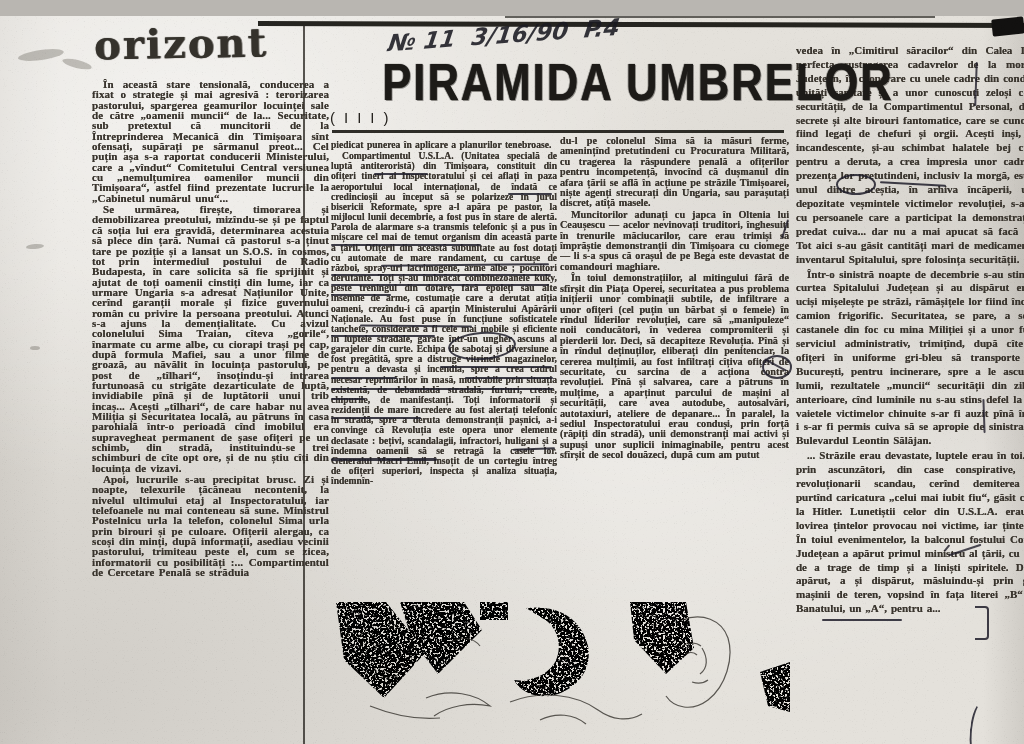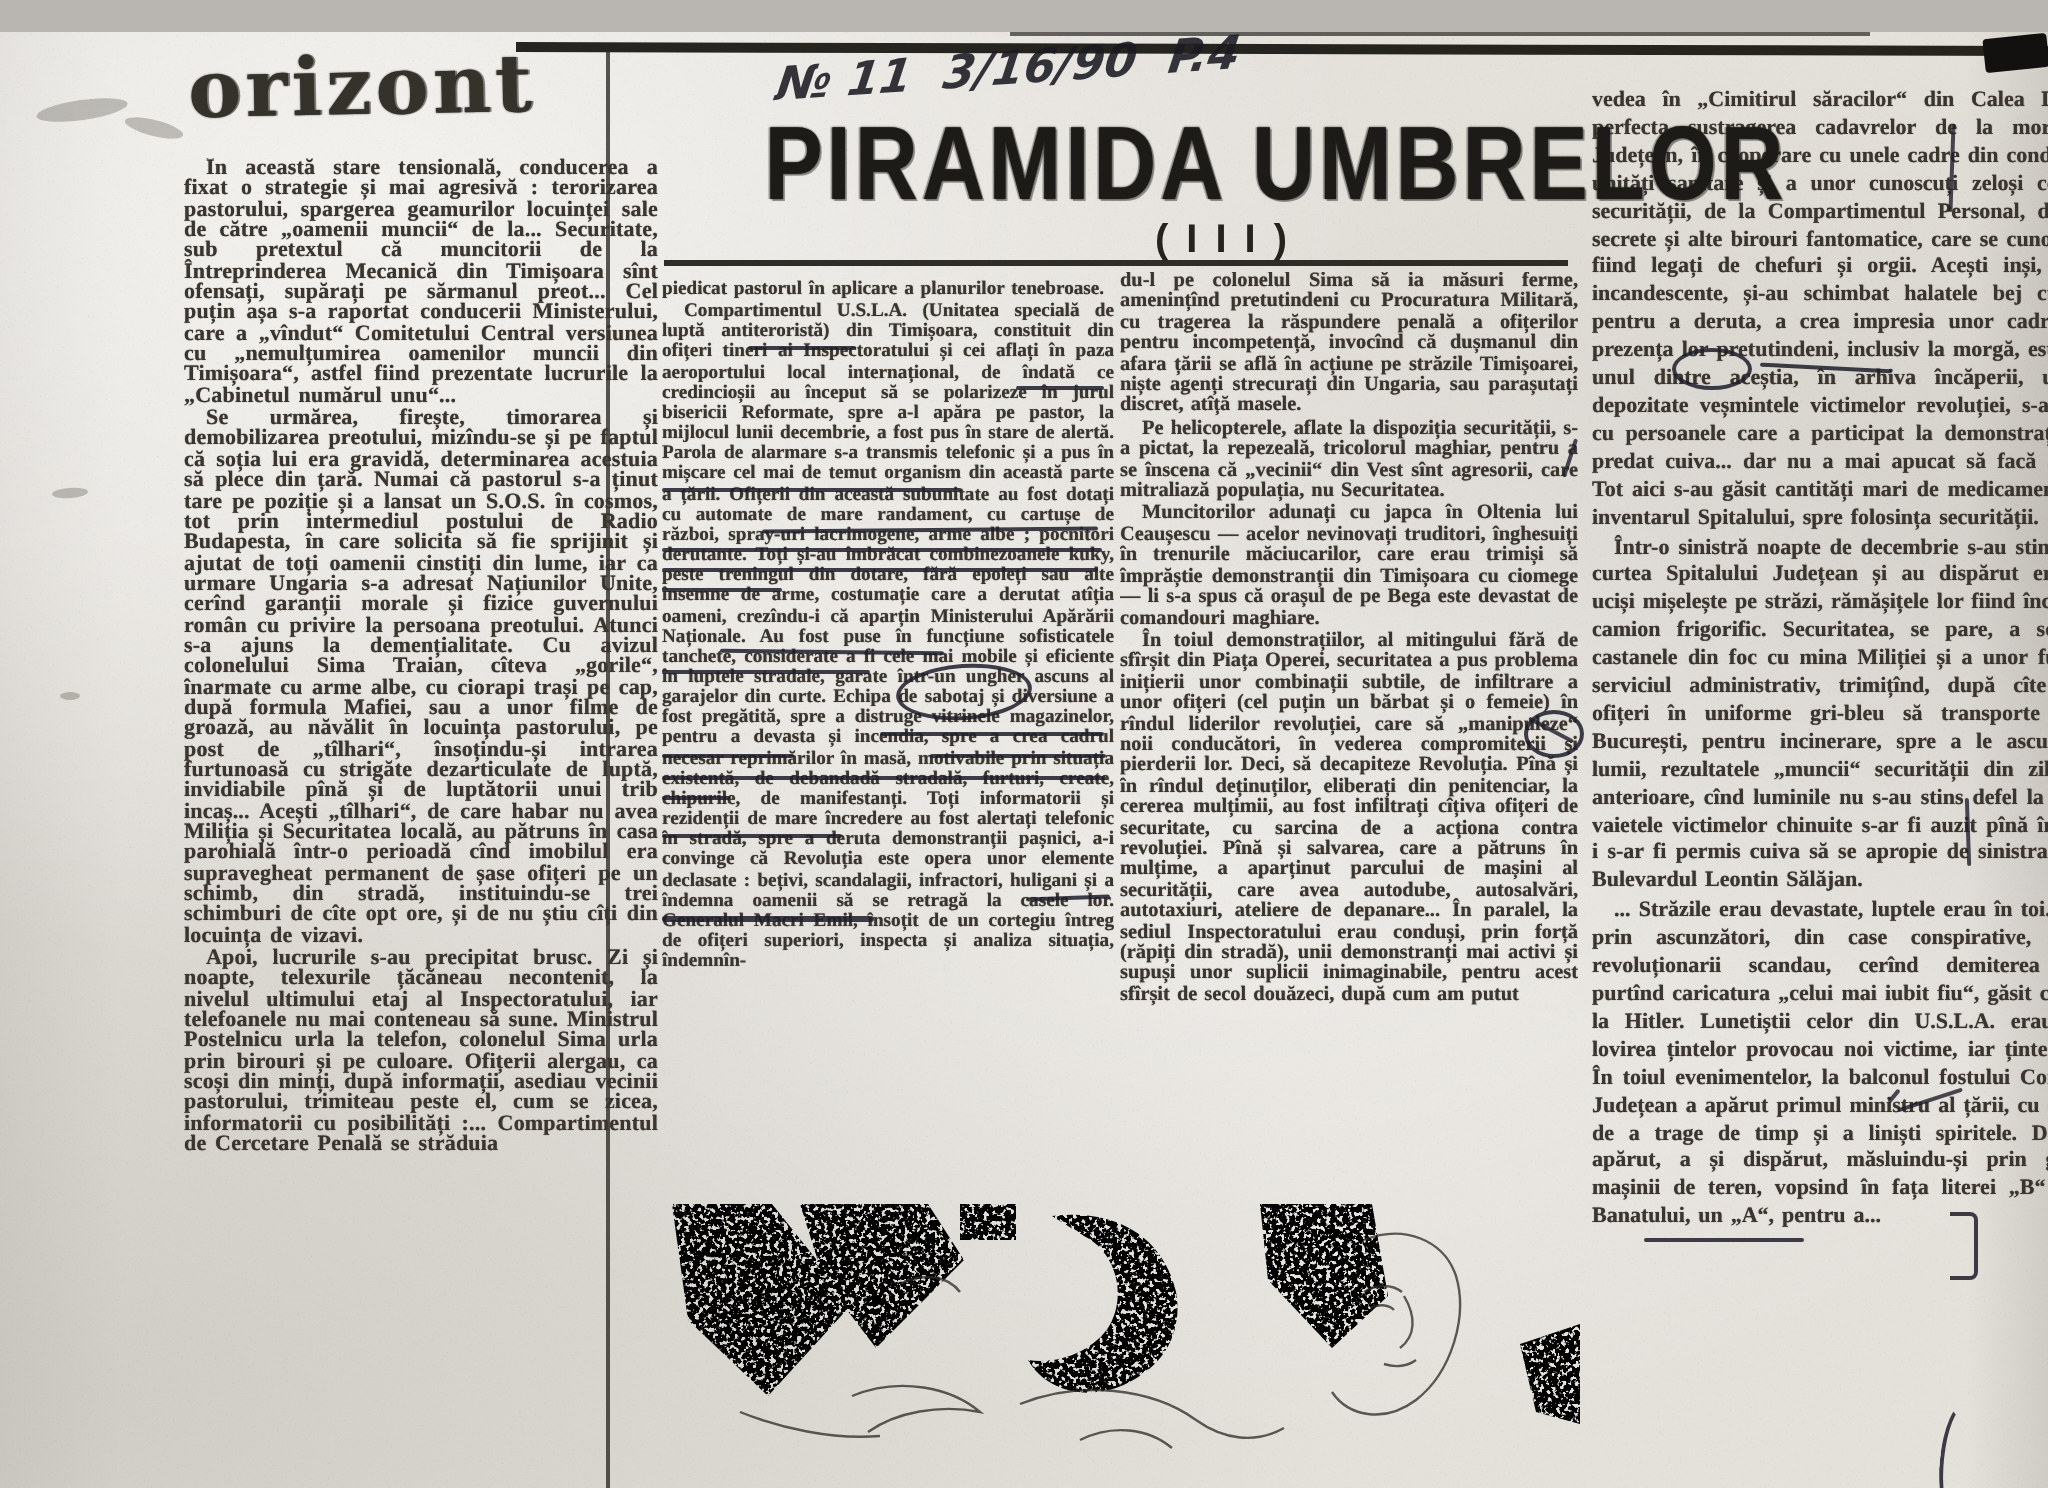--- a/index.html
+++ b/index.html
@@ -18,22 +18,22 @@
   .masthead{position:absolute;left:94px;top:4px;font-family:"DejaVu Serif",serif;font-weight:bold;
     font-size:40px;letter-spacing:2px;color:#35322c;transform:rotate(-1deg);
     text-shadow:1px 0 0 rgba(53,50,44,.55),0 0 1px rgba(53,50,44,.8);}
   .handwritten{position:absolute;left:388px;top:6px;z-index:30;font-family:"DejaVu Sans",sans-serif;
     font-style:italic;font-size:23px;font-weight:bold;color:#1a1a22;white-space:pre;
     transform:rotate(-4deg) skewX(-12deg);opacity:.88;}
   .title{position:absolute;left:330px;top:36px;width:616px;text-align:center;z-index:20;
     font-family:"Liberation Sans",sans-serif;font-weight:bold;font-size:45px;letter-spacing:2px;
     color:#1d1b18;transform:scale(.97,1.16);transform-origin:top center;
     text-shadow:0 0 1px #1d1b18,1px 1px 0 rgba(29,27,24,.4),-1px 0 0 rgba(29,27,24,.25);}
-  .part{position:absolute;left:330px;top:93px;width:570px;text-align:center;z-index:20;
-    font-family:"Liberation Sans",sans-serif;font-weight:bold;font-size:20px;letter-spacing:9px;color:#26231f;}
+  .part{position:absolute;left:330px;top:93px;width:570px;z-index:20;
+    font-family:"Liberation Sans",sans-serif;font-weight:normal;font-size:15px;letter-spacing:9px;color:#26231f;}
 
   
   .rule-top-thin{position:absolute;left:505px;top:0;width:430px;height:2px;background:#2a2824;opacity:.7;}
   .rule-top-thick{position:absolute;left:258px;top:6px;width:766px;height:5px;background:#15130f;transform:rotate(.15deg);opacity:.92;}
   .rule-title{position:absolute;left:332px;top:114px;width:452px;height:3px;background:#1a1813;opacity:.9;}
   .rule-col1{position:absolute;left:303px;top:10px;width:2px;height:723px;background:#2f2c27;opacity:.8;}
   .rule-bottom{position:absolute;left:278px;top:733px;width:746px;height:11px;background:#0b0a09;}
   .corner-blob{position:absolute;left:992px;top:2px;width:32px;height:17px;background:#121110;border-radius:2px;transform:rotate(-6deg);}
 
   
@@ -79,27 +79,26 @@
   <div class="smudge" style="left:26px;top:228px;width:18px;height:5px;transform:rotate(-4deg)"></div>
   <div class="smudge" style="left:30px;top:330px;width:10px;height:4px"></div>
 
   <div class="col col1">
     <p>În această stare tensională, conducerea a fixat o strategie și mai agresivă : terorizarea pastorului, spargerea geamurilor locuinței sale de către „oamenii muncii“ de la... Securitate, sub pretextul că muncitorii de la Întreprinderea Mecanică din Timișoara sînt ofensați, supărați pe sărmanul preot... Cel puțin așa s-a raportat conducerii Ministerului, care a „vîndut“ Comitetului Central versiunea cu „nemulțumirea oamenilor muncii din Timișoara“, astfel fiind prezentate lucrurile la „Cabinetul numărul unu“...</p>
     <p>Se urmărea, firește, timorarea și demobilizarea preotului, mizîndu-se și pe faptul că soția lui era gravidă, determinarea acestuia să plece din țară. Numai că pastorul s-a ținut tare pe poziție și a lansat un S.O.S. în cosmos, tot prin intermediul postului de Radio Budapesta, în care solicita să fie sprijinit și ajutat de toți oamenii cinstiți din lume, iar ca urmare Ungaria s-a adresat Națiunilor Unite, cerînd garanții morale și fizice guvernului român cu privire la persoana preotului. Atunci s-a ajuns la demențialitate. Cu avizul colonelului Sima Traian, cîteva „gorile“, înarmate cu arme albe, cu ciorapi trași pe cap, după formula Mafiei, sau a unor filme de groază, au năvălit în locuința pastorului, pe post de „tîlhari“, însoțindu-și intrarea furtunoasă cu strigăte dezarticulate de luptă, invidiabile pînă și de luptătorii unui trib incaș... Acești „tîlhari“, de care habar nu avea Miliția și Securitatea locală, au pătruns în casa parohială într-o perioadă cînd imobilul era supravegheat permanent de șase ofițeri pe un schimb, din stradă, instituindu-se trei schimburi de cîte opt ore, și de nu știu cîți din locuința de vizavi.</p>
     <p>Apoi, lucrurile s-au precipitat brusc. Zi și noapte, telexurile țăcăneau necontenit, la nivelul ultimului etaj al Inspectoratului, iar telefoanele nu mai conteneau să sune. Ministrul Postelnicu urla la telefon, colonelul Sima urla prin birouri și pe culoare. Ofițerii alergau, ca scoși din minți, după informații, asediau vecinii pastorului, trimiteau peste el, cum se zicea, informatorii cu posibilități :... Compartimentul de Cercetare Penală se străduia</p>
   </div>
 
   <div class="col col2">
-    <p class="noindent">piedicat pastorul în aplicare a planurilor tenebroase.</p>
+    <p class="noindent">piedicat punerea în aplicare a planurilor tenebroase.</p>
     <p>Compartimentul U.S.L.A. (Unitatea specială de luptă antiteroristă) din Timișoara, constituit din ofițeri tineri ai Inspectoratului și cei aflați în paza aeroportului local internațional, de îndată ce credincioșii au început să se polarizeze în jurul bisericii Reformate, spre a-l apăra pe pastor, la mijlocul lunii decembrie, a fost pus în stare de alertă. Parola de alarmare s-a transmis telefonic și a pus în mișcare cel mai de temut organism din această parte a țării. Ofițerii din această subunitate au fost dotați cu automate de mare randament, cu cartușe de război, spray-uri lacrimogene, arme albe ; pocnitori derutante. Toți și-au îmbrăcat combinezoanele kuky, peste treningul din dotare, fără epoleți sau alte însemne de arme, costumație care a derutat atîția oameni, crezîndu-i că aparțin Ministerului Apărării Naționale. Au fost puse în funcțiune sofisticatele tanchete, considerate a fi cele mai mobile și eficiente în luptele stradale, garate într-un ungher ascuns al garajelor din curte. Echipa de sabotaj și diversiune a fost pregătită, spre a distruge vitrinele magazinelor, pentru a devasta și incendia, spre a crea cadrul necesar reprimărilor în masă, motivabile prin situația existentă, de debandadă stradală, furturi, create, chipurile, de manifestanți. Toți informatorii și rezidenții de mare încredere au fost alertați telefonic în stradă, spre a deruta demonstranții pașnici, a-i convinge că Revoluția este opera unor elemente declasate : bețivi, scandalagii, infractori, huligani și a îndemna oamenii să se retragă la casele lor. Generalul Macri Emil, însoțit de un cortegiu întreg de ofițeri superiori, inspecta și analiza situația, îndemnîn-</p>
   </div>
 
   <div class="col col3">
     <p class="noindent">du-l pe colonelul Sima să ia măsuri ferme, amenințînd pretutindeni cu Procuratura Militară, cu tragerea la răspundere penală a ofițerilor pentru incompetență, invocînd că dușmanul din afara țării se află în acțiune pe străzile Timișoarei, niște agenți strecurați din Ungaria, sau parașutați discret, atîță masele.</p>
-    <p>Pe helicopterele, aflate la dispoziția securității, s-a pictat, la repezeală, tricolorul maghiar, pentru a se înscena că „vecinii“ din Vest sînt agresorii, care mitraliază populația, nu Securitatea.</p>
     <p>Muncitorilor adunați cu japca în Oltenia lui Ceaușescu — acelor nevinovați truditori, înghesuiți în trenurile măciucarilor, care erau trimiși să împrăștie demonstranții din Timișoara cu ciomege — li s-a spus că orașul de pe Bega este devastat de comandouri maghiare.</p>
     <p>În toiul demonstrațiilor, al mitingului fără de sfîrșit din Piața Operei, securitatea a pus problema inițierii unor combinații subtile, de infiltrare a unor ofițeri (cel puțin un bărbat și o femeie) în rîndul liderilor revoluției, care să „manipuleze“ noii conducători, în vederea compromiterii și pierderii lor. Deci, să decapiteze Revoluția. Pînă și în rîndul deținuților, eliberați din penitenciar, la cererea mulțimii, au fost infiltrați cîțiva ofițeri de securitate, cu sarcina de a acționa contra revoluției. Pînă și salvarea, care a pătruns în mulțime, a aparținut parcului de mașini al securității, care avea autodube, autosalvări, autotaxiuri, ateliere de depanare... În paralel, la sediul Inspectoratului erau conduși, prin forță (răpiți din stradă), unii demonstranți mai activi și supuși unor suplicii inimaginabile, pentru acest sfîrșit de secol douăzeci, după cum am putut</p>
   </div>
 
   <div class="col col4">
     <p class="noindent">vedea în „Cimitirul săracilor“ din Calea Lipovei, și se perfecta sustragerea cadavrelor de la morga Spitalului Județean, în cooperare cu unele cadre din conducerea acestei unități sanitare și a unor cunoscuți zeloși colaboratori ai securității, de la Compartimentul Personal, de la birourile secrete și alte birouri fantomatice, care se cunoșteau între ei, fiind legați de chefuri și orgii. Acești inși, în acele zile incandescente, și-au schimbat halatele bej cu unele albe, pentru a deruta, a crea impresia unor cadre medicale și prezența lor pretutindeni, inclusiv la morgă, este firească. La unul dintre aceștia, în arhiva încăperii, unde au fost depozitate veșmintele victimelor revoluției, s-au găsit tabele cu persoanele care a participat la demonstrație, ce trebuia predat cuiva... dar nu a mai apucat să facă acest serviciu. Tot aici s-au găsit cantități mari de medicamente, furate din inventarul Spitalului, spre folosința securității.</p>
     <p>Într-o sinistră noapte de decembrie s-au stins luminile din curtea Spitalului Județean și au dispărut eroii revoluției, uciși mișelește pe străzi, rămășițele lor fiind încărcate într-un camion frigorific. Securitatea, se pare, a scos, din nou, castanele din foc cu mina Miliției și a unor funcționari din serviciul administrativ, trimițînd, după cîte se constată, ofițeri în uniforme gri-bleu să transporte cadavrele la București, pentru incinerare, spre a le ascunde, de ochii lumii, rezultatele „muncii“ securității din zilele și nopțile anterioare, cînd luminile nu s-au stins defel la Inspectorat și vaietele victimelor chinuite s-ar fi auzit pînă în stradă, dacă i s-ar fi permis cuiva să se apropie de sinistra clădire de pe Bulevardul Leontin Sălăjan.</p>
     <p>... Străzile erau devastate, luptele erau în toi. Se trăsese de prin ascunzători, din case conspirative, în timp ce revoluționarii scandau, cerînd demiterea dictatorului, purtînd caricatura „celui mai iubit fiu“, găsit cu o mustață à la Hitler. Lunetiștii celor din U.S.L.A. erau specialiști ; lovirea țintelor provocau noi victime, iar țintele erau... vii ! În toiul evenimentelor, la balconul fostului Consiliu Popular Județean a apărut primul ministru al țării, cu dorința vădită de a trage de timp și a liniști spiritele. Dar, precum a apărut, a și dispărut, măsluindu-și prin gări numărul mașinii de teren, vopsind în fața literei „B“ ca simbol al Banatului, un „A“, pentru a...</p>
   </div>
 

